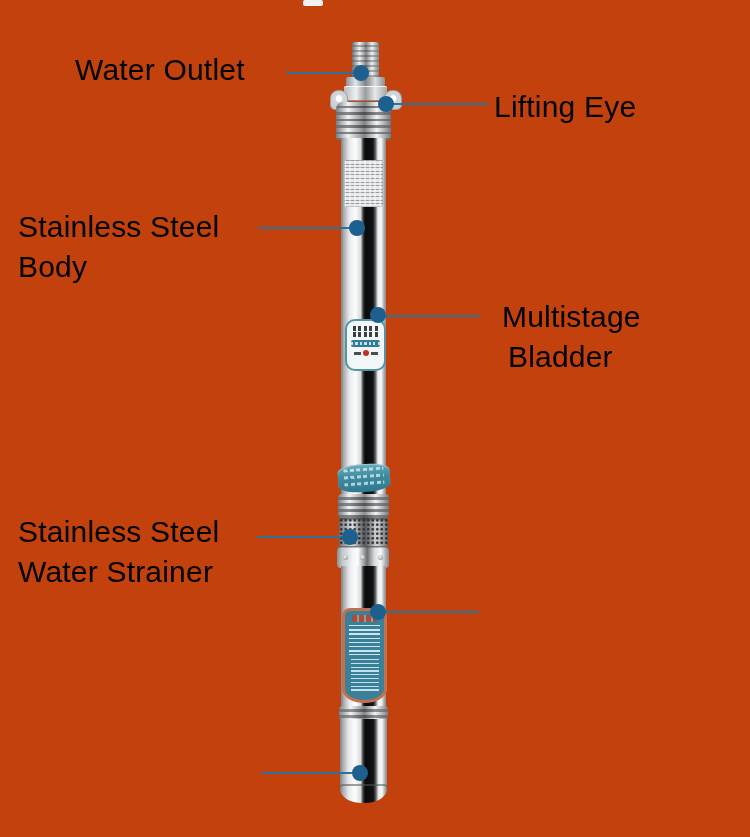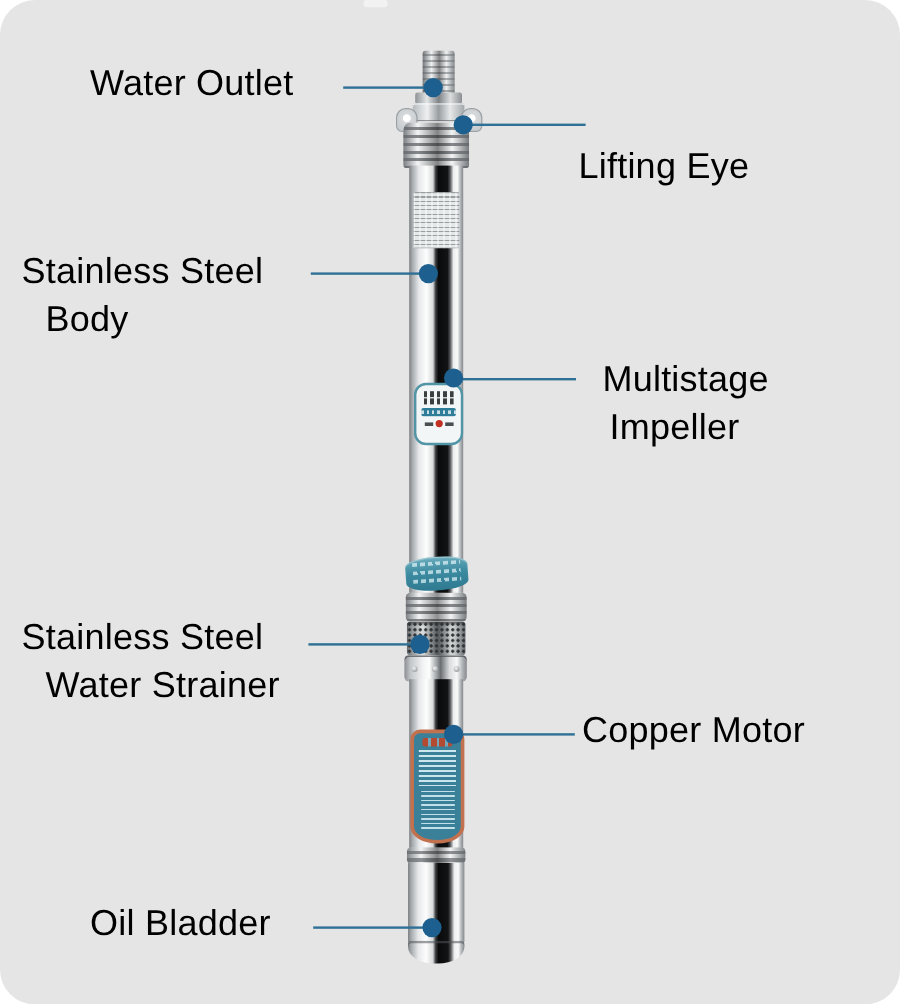--- a/index.html
+++ b/index.html
@@ -1,28 +1,27 @@
 <!DOCTYPE html>
 <html><head>
 <meta charset="utf-8">
 <style>
   html,body{margin:0;padding:0;background:#fff;}
   .stage{
-    position:relative;width:750px;height:837px;background:#e5e5e5;overflow:hidden;
+    position:relative;width:750px;height:837px;background:#c2410c;overflow:hidden;
     font-family:"Liberation Sans","DejaVu Sans",sans-serif;
-    border-radius:29px;
   }
   
   .lbl{
     position:absolute;color:#000;font-size:30px;line-height:40px;
     letter-spacing:0.2px;white-space:nowrap;
   }
-  .lbl .l2{display:block;margin-left:20px;}
+  .lbl .l2{display:block;}
   .lbl-water-outlet{top:50px;left:75px;}
-  .lbl-lifting-eye{top:87px;left:482px;margin-top:32px;}
+  .lbl-lifting-eye{top:87px;left:494px;}
   .lbl-body{top:207px;left:18px;}
   .lbl-impeller{top:297px;left:486px;margin-left:16px;}
   .lbl-impeller .l2{margin-left:6px;}
   .lbl-strainer{top:512px;left:18px;}
   .lbl-copper-motor{top:589px;left:485px;}
   .lbl-oil-bladder{top:750px;left:75px;}
 
   .leader{position:absolute;height:1.5px;background:#2f7096;}
   .ld-water{top:72px;left:286px;width:70px;}
   .ld-lifting{top:103px;left:392px;width:96px;}
@@ -242,26 +241,20 @@
   </div>
   <div class="lbl lbl-lifting-eye">
     <span>Lifting Eye</span>
   </div>
   <div class="lbl lbl-body">
     <span class="l1">Stainless Steel</span>
     <span class="l2">Body</span>
   </div>
   <div class="lbl lbl-impeller">
     <span class="l1">Multistage</span>
-    <span class="l2">Impeller</span>
+    <span class="l2">Bladder</span>
   </div>
   <div class="lbl lbl-strainer">
     <span class="l1">Stainless Steel</span>
     <span class="l2">Water Strainer</span>
   </div>
-  <div class="lbl lbl-copper-motor">
-    <span>Copper Motor</span>
-  </div>
-  <div class="lbl lbl-oil-bladder">
-    <span>Oil Bladder</span>
-  </div>
 
 </div>
 
 </body></html>

